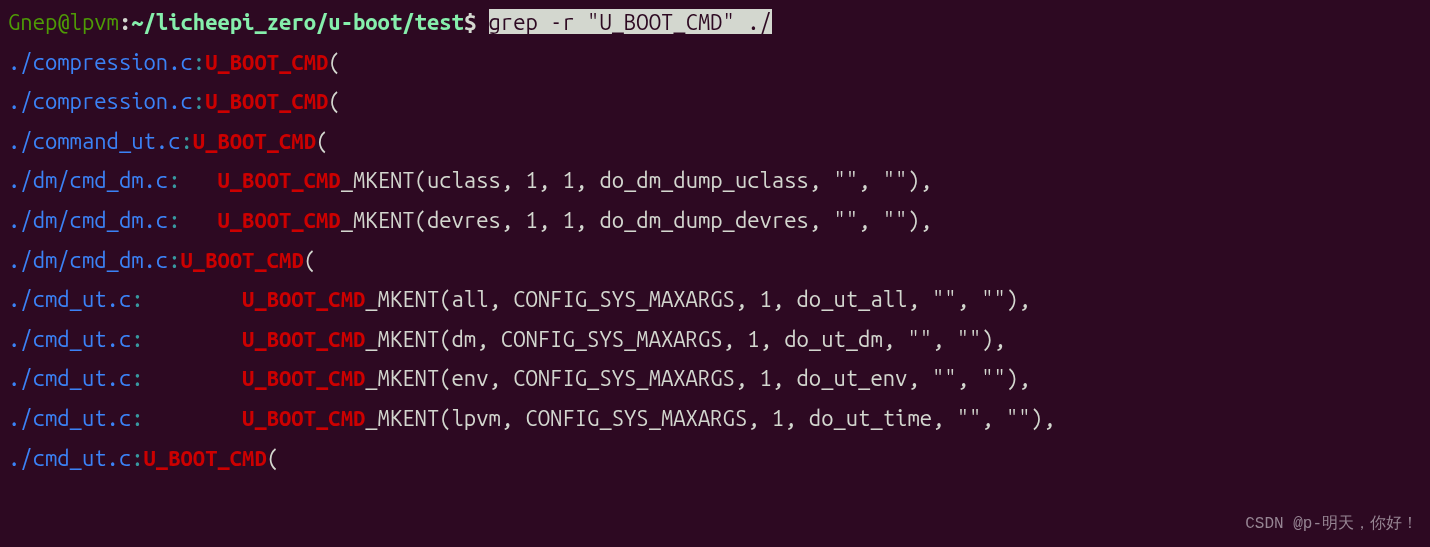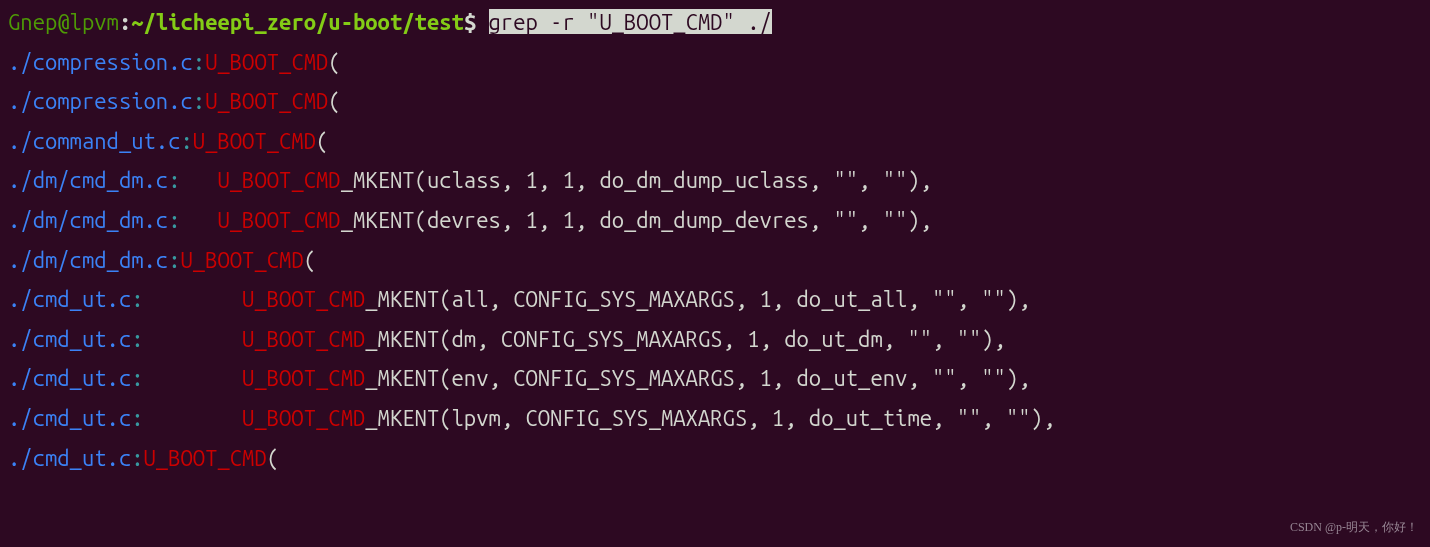--- a/index.html
+++ b/index.html
@@ -23,21 +23,21 @@
     }
     .user-host {
       color: #4e9a06;
       font-weight: normal;
     }
     .colon {
       color: #d3d7cf;
       font-weight: bold;
     }
     .path {
-      color: #84cc16;
+      color: #86efac;
       font-weight: bold;
     }
     .dollar {
       color: #d3d7cf;
       font-weight: bold;
     }
     .command-highlight {
       background-color: #d3d7cf;
       color: #2d0922;
     }
@@ -45,32 +45,32 @@
       white-space: pre;
     }
     .file-path {
       color: #3b82f6;
     }
     .file-colon {
       color: #3899a0;
     }
     .match {
       color: #cc0000;
-      font-weight: normal;
+      font-weight: bold;
     }
     .rest {
       color: #d3d7cf;
     }
     .watermark {
       position: absolute;
       bottom: 8px;
       right: 12px;
       color: #968593;
-      font-size: 12px;
-      font-family: Liberation Serif, serif;
+      font-size: 16px;
+      font-family: Liberation Mono, monospace;
     }
   </style>
 </head>
 <body>
 
 <div class="prompt-line"><span class="user-host">Gnep@lpvm</span><span class="colon">:</span><span class="path">~/licheepi_zero/u-boot/test</span><span class="dollar">$ </span><span class="command-highlight">grep -r "U_BOOT_CMD" ./</span></div>
 
 <div id="output">
     <div class="output-line"><span class="file-path">./compression.c</span><span class="file-colon">:</span><span class="rest"></span><span class="match">U_BOOT_CMD</span><span class="rest">(</span></div>
     <div class="output-line"><span class="file-path">./compression.c</span><span class="file-colon">:</span><span class="rest"></span><span class="match">U_BOOT_CMD</span><span class="rest">(</span></div>

